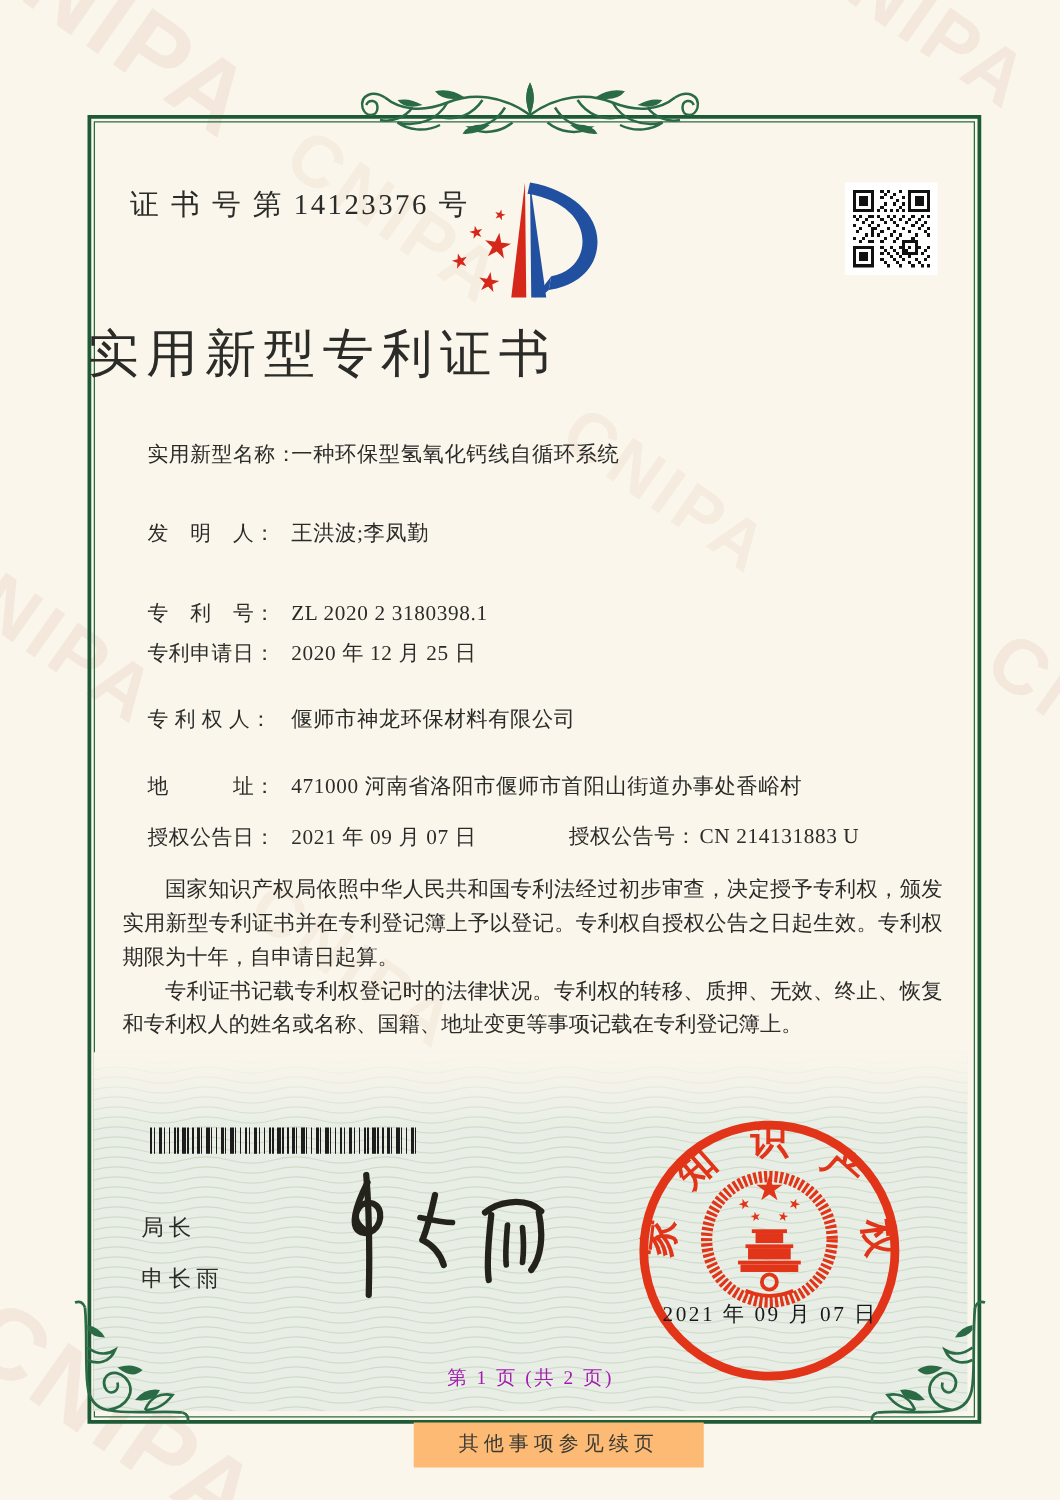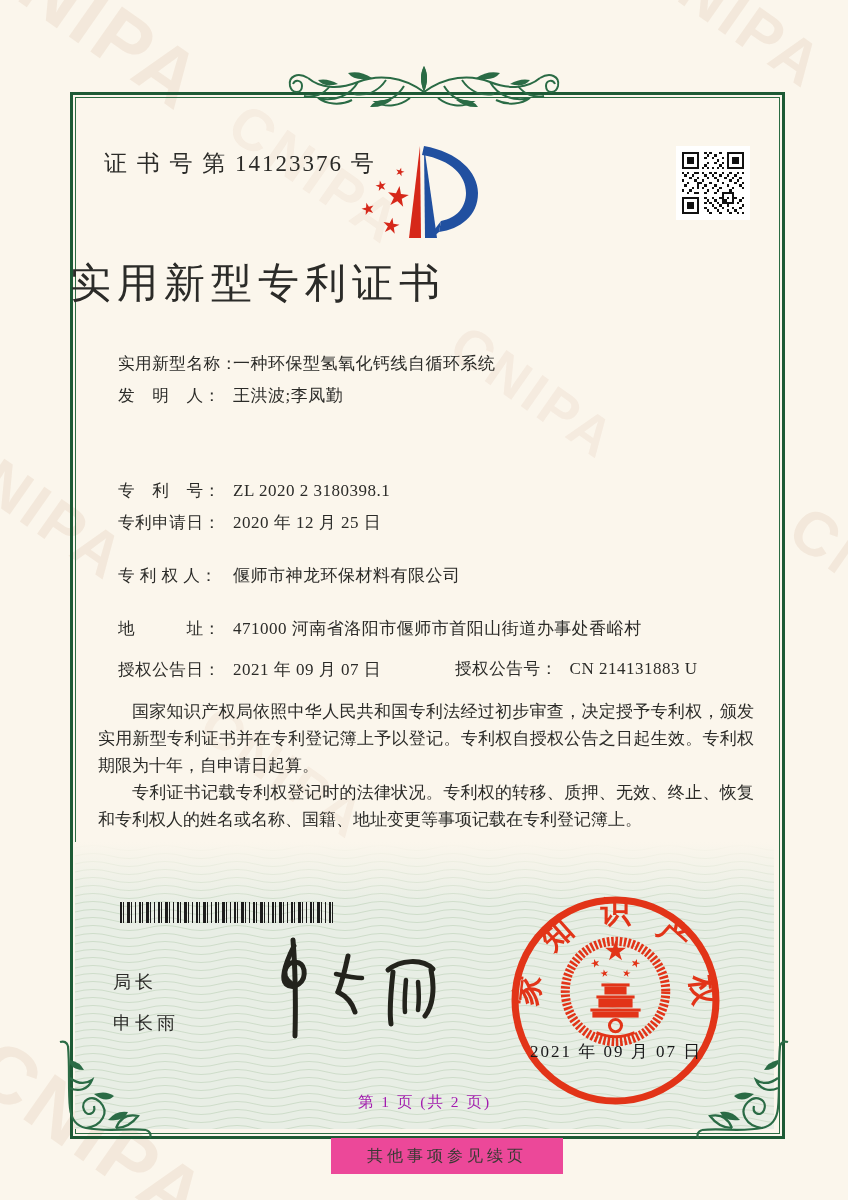--- a/index.html
+++ b/index.html
@@ -21,41 +21,41 @@
         background:linear-gradient(180deg,#fbf6ec 0%,rgba(251,246,236,0) 100%);}
   
   .cert-no{position:absolute;left:104px;top:148px;font-size:23px;letter-spacing:2px;z-index:3;}
   .qr{position:absolute;left:676px;top:146px;width:74px;height:74px;background:#fff;
       padding:0;z-index:3;display:flex;align-items:center;justify-content:center;}
   .logo{position:absolute;left:358px;top:136px;z-index:3;}
   .title{position:absolute;left:70px;top:256px;width:709px;text-align:left;
          font-size:41px;font-weight:normal;letter-spacing:6px;z-index:3;}
   .frow{position:absolute;left:118px;width:640px;font-size:17px;letter-spacing:0.5px;z-index:3;white-space:nowrap;}
   .flabel{display:inline-block;width:115px;font-size:16.6px;vertical-align:baseline;}
-  .r1{top:352px}.r2{top:384px}.r3{top:480px}.r4{top:511px}.r5{top:564px}.r6{top:617px}.r7{top:658px}
+  .r1{top:352px}.r2{top:415px}.r3{top:480px}.r4{top:511px}.r5{top:564px}.r6{top:617px}.r7{top:658px}
   .grant2{position:absolute;left:337px;top:0;white-space:nowrap;}
-  .grant2 .flabel{width:auto;margin-right:12px;}
+  .grant2 .flabel{width:auto;margin-right:2px;}
   
   .bodytext{position:absolute;left:98px;top:698px;width:656px;z-index:3;
             font-size:17px;line-height:27px;text-align:justify;}
   .bodytext p{margin:0;text-indent:2em;}
   
   .barcode{position:absolute;left:120px;top:902px;width:213px;height:21px;z-index:3;
     background:repeating-linear-gradient(90deg,#1c1c1c 0 2px,transparent 2px 3px,
       #1c1c1c 3px 4px,transparent 4px 7px,#1c1c1c 7px 10px,transparent 10px 11px,
       #1c1c1c 11px 12px,transparent 12px 15px,#1c1c1c 15px 16px,transparent 16px 19px);}
   .dtitle{position:absolute;left:113px;top:970px;font-size:18px;letter-spacing:4px;z-index:3;}
   .dname{position:absolute;left:113px;top:1011px;font-size:18px;letter-spacing:4px;z-index:3;}
   .sig{position:absolute;left:252px;top:934px;z-index:3;}
   .seal{position:absolute;left:508px;top:893px;z-index:4;}
   .sealdate{position:absolute;left:530px;top:1040px;font-size:17px;letter-spacing:2px;
             color:#18181a;z-index:5;white-space:nowrap;}
   .pagenum{position:absolute;left:70px;top:1092px;width:709px;text-align:center;
            font-size:15.5px;letter-spacing:2px;color:#a21caf;z-index:3;}
-  .contnote{position:absolute;left:331px;top:1138px;width:232px;height:36px;background:#ec4899;
+  .contnote{position:absolute;left:331px;top:1138px;width:232px;height:36px;background:#fdba74;
             text-align:center;line-height:36px;font-size:16px;letter-spacing:4px;
             color:#3a3a35;z-index:3;}
   .orn-top{position:absolute;left:274px;top:62px;z-index:3;}
   .orn-bl{position:absolute;left:56px;top:1038px;z-index:4;}
   .orn-br{position:absolute;left:692px;top:1038px;z-index:4;}
 </style>
 </head>
 <body>
 
 <div class="page">

